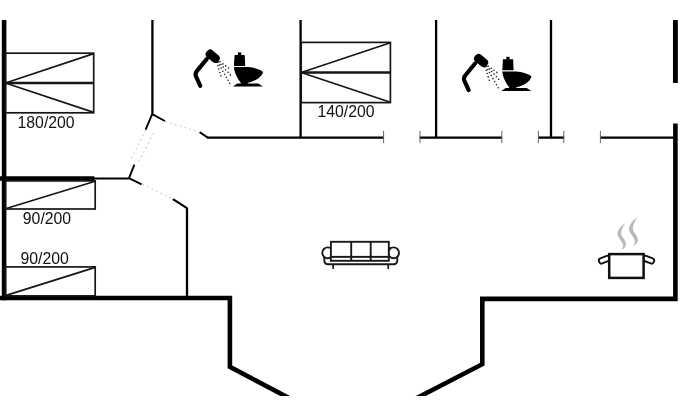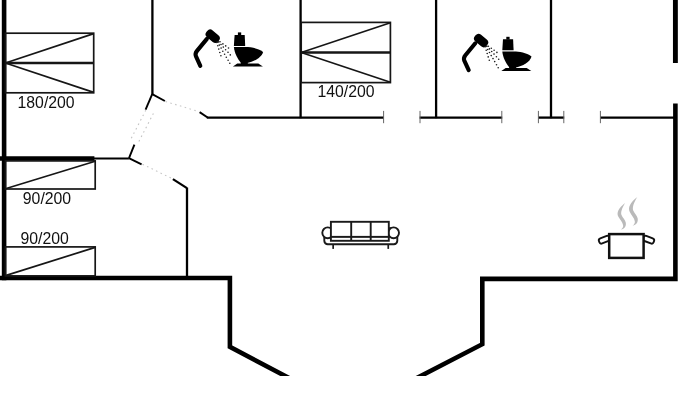--- a/index.html
+++ b/index.html
@@ -1,16 +1,16 @@
 <!DOCTYPE html>
 <html><head>
 <meta charset="utf-8">
 <style>
   html,body{margin:0;padding:0;background:#fff;}
-  .wrap{width:680px;height:376px;position:relative;overflow:hidden;background:#fff;filter:grayscale(1);}
+  .wrap{width:680px;height:376px;position:relative;overflow:hidden;background:#fff;filter:grayscale(1);margin-top:20px;}
   svg{display:block;}
   text{font-family:"Liberation Sans",sans-serif;fill:#111;}
 </style>
 </head>
 <body>
 <div class="wrap">
 <svg width="680" height="408" viewBox="0 0 680 408">
 
   <rect x="0" y="0" width="680" height="408" fill="#ffffff"></rect>
 

